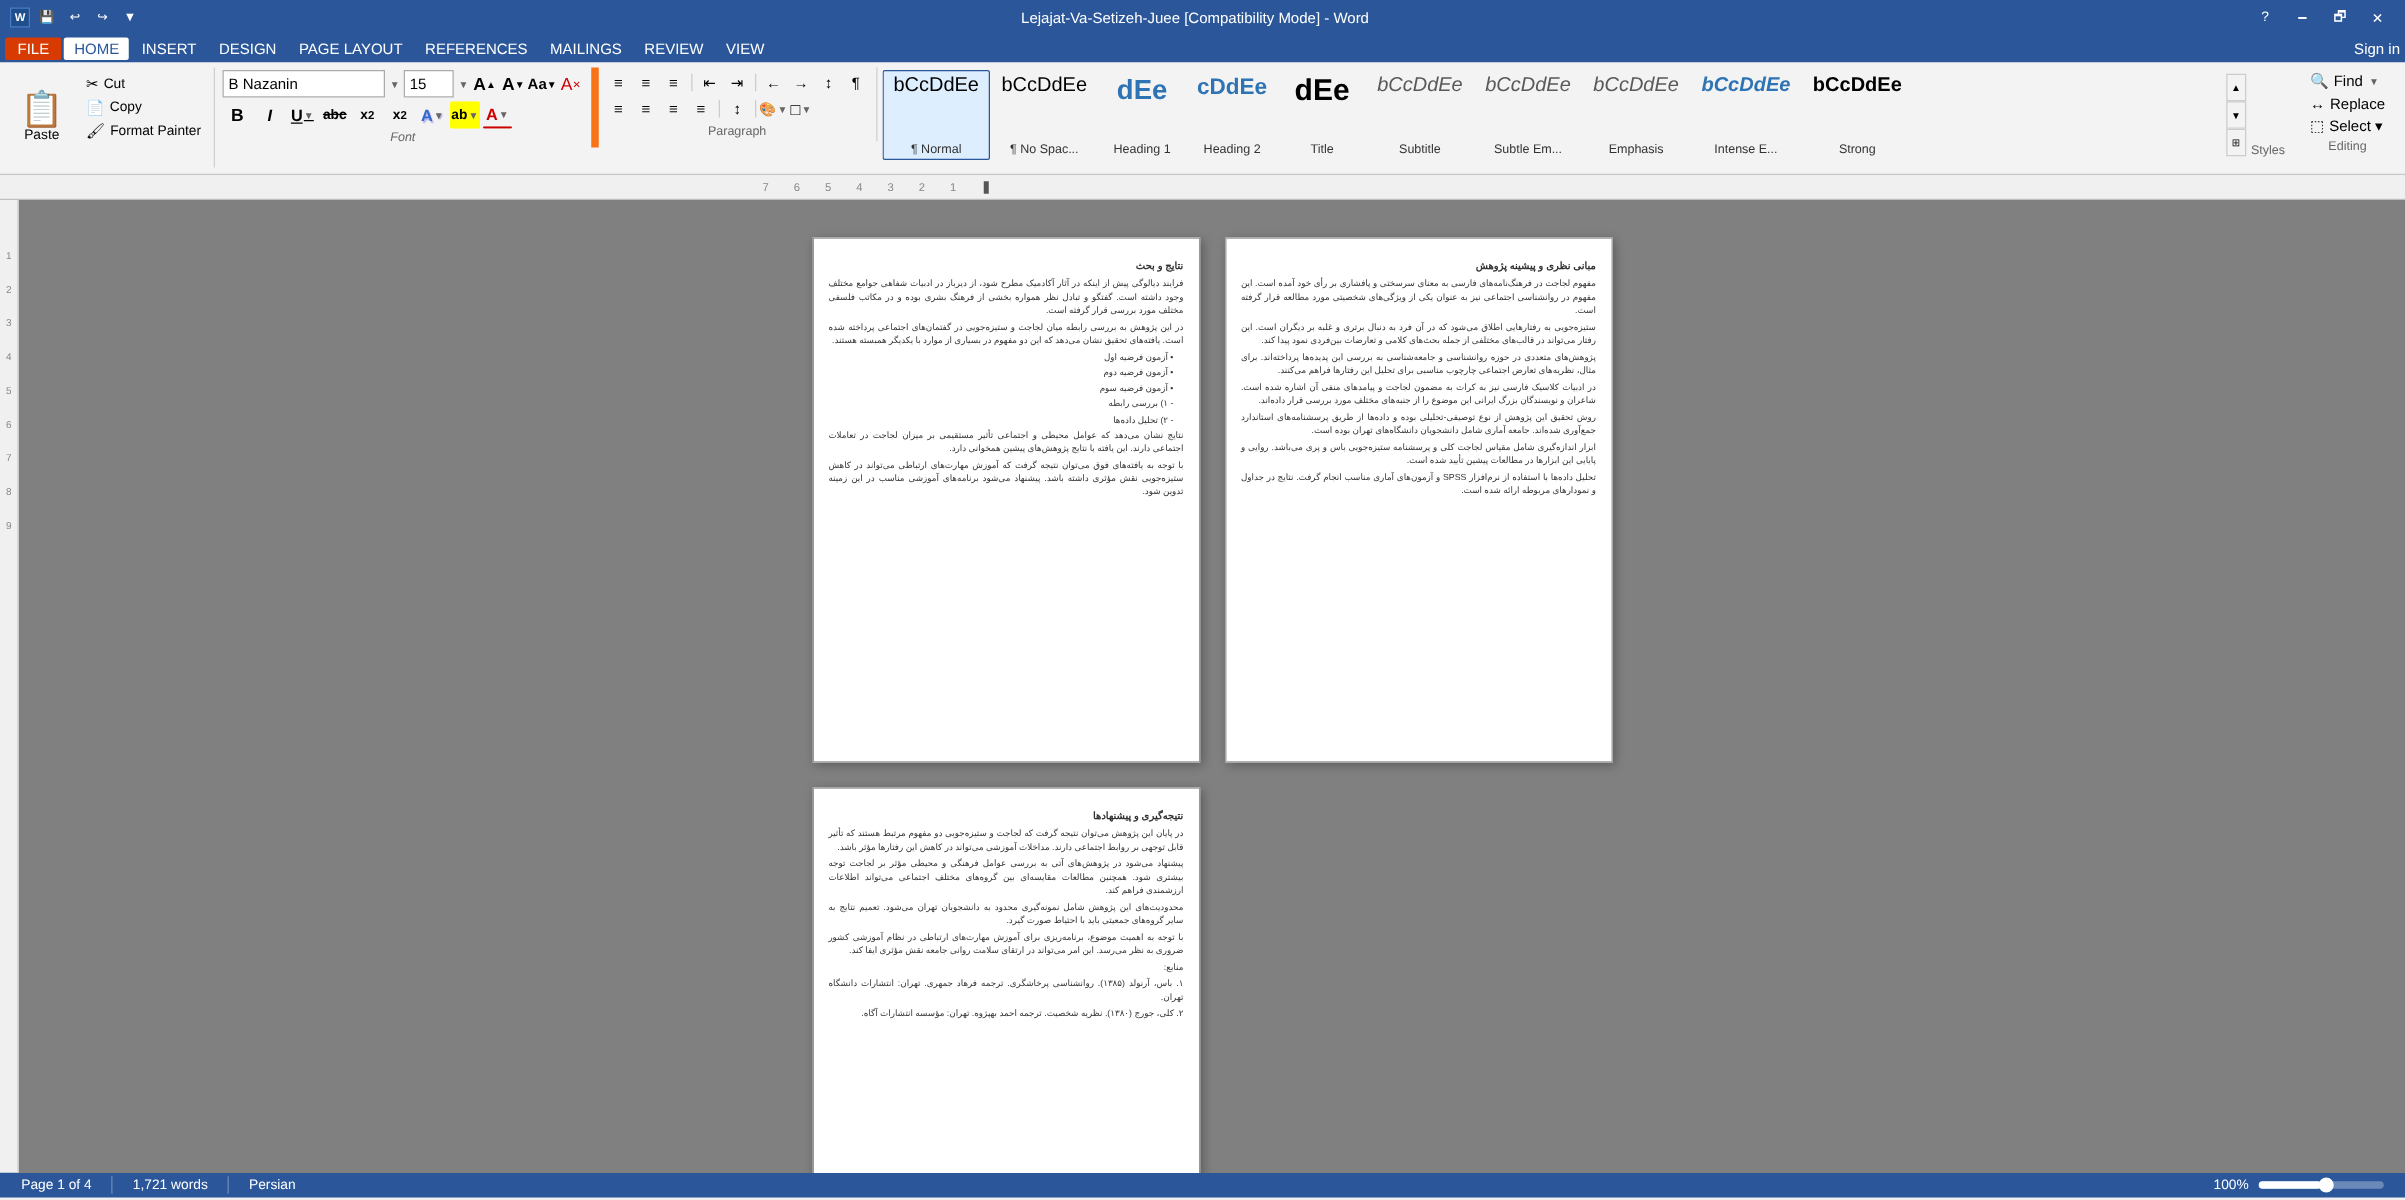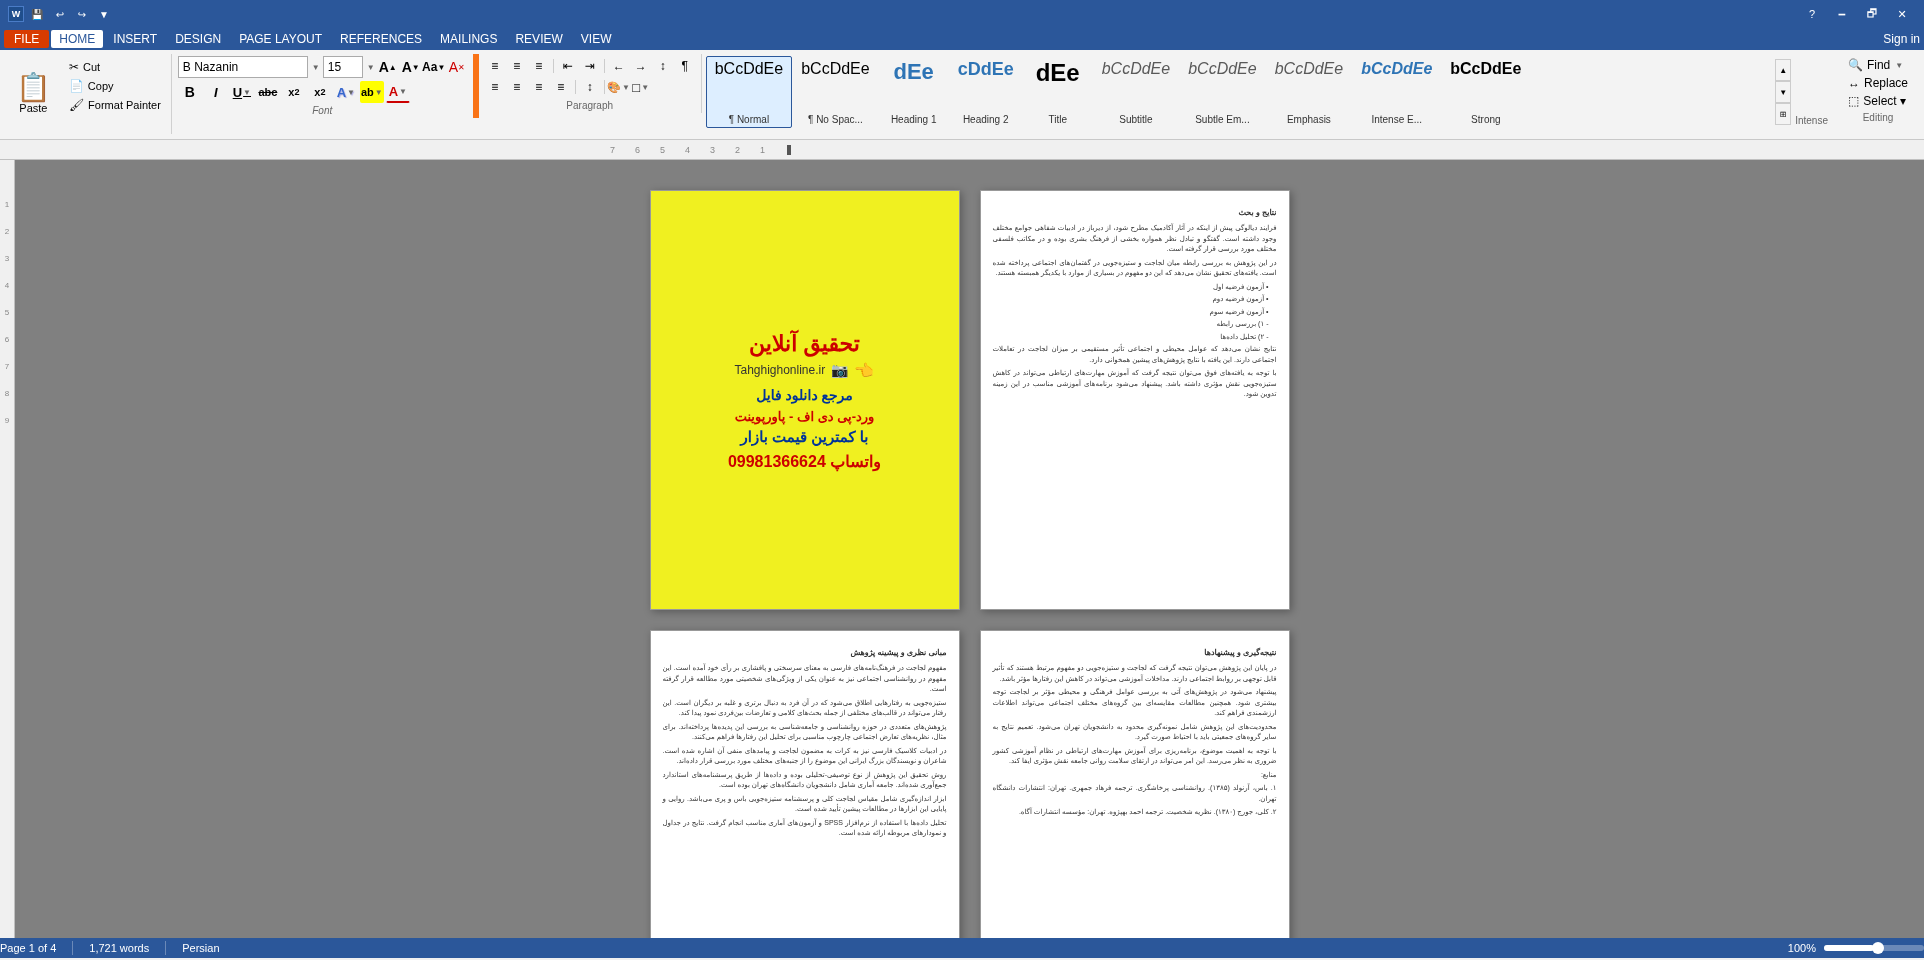--- a/index.html
+++ b/index.html
@@ -211,21 +211,21 @@
     }
     .text-page p { font-size: 7px; line-height: 1.5; color: #333; margin-bottom: 3px; text-align: justify; }
     .text-page .list-item { font-size: 7px; line-height: 1.5; color: #333; padding-right: 8px; margin-bottom: 2px; }
 
     
     .status-bar {
       background: #2b579a;
       height: 20px;
       display: flex;
       align-items: center;
-      padding: 0 0;
+      padding: 0 17px;
       color: white;
       font-size: 11px;
       gap: 16px;
     }
     .status-right { margin-left: auto; display: flex; align-items: center; gap: 8px; }
 
     .divider-v { width: 1px; height: 14px; background: rgba(255,255,255,0.3); }
 
     
     .dd-arrow { font-size: 8px; color: #666; margin-left: 1px; }
@@ -249,20 +249,21 @@
 <div class="title-bar">
   <div class="title-bar-left">
     <div class="title-bar-icon">W</div>
     <div class="quick-access">
       <div class="qa-btn">💾</div>
       <div class="qa-btn">↩</div>
       <div class="qa-btn">↪</div>
       <div class="qa-btn">▼</div>
     </div>
   </div>
+  <div class="title-bar-center">Lejajat-Va-Setizeh-Juee [Compatibility Mode] - Word</div>
   <div class="title-bar-controls">
     <div class="title-bar-btn">?</div>
     <div class="title-bar-btn">🗕</div>
     <div class="title-bar-btn">🗗</div>
     <div class="title-bar-btn">✕</div>
   </div>
 </div>
 
 <div class="menu-bar">
   <div class="menu-item file">FILE</div>
@@ -405,21 +406,21 @@
         <div class="style-preview" style="font-size:16px;color:#000;font-weight:900;">bCcDdEe</div>
         <div class="style-label">Strong</div>
       </div>
     </div>
 
     <div class="gallery-arrows">
       <div class="g-arr">▲</div>
       <div class="g-arr">▼</div>
       <div class="g-arr">⊞</div>
     </div>
-    <div style="font-size:10px;color:#666;margin-top:auto;text-align:center;padding:0 4px 2px;align-self:flex-end;">Intense</div>
+    <div style="font-size:10px;color:#666;margin-top:auto;text-align:center;padding:0 4px 2px;align-self:flex-end;">Styles</div>
   </div>
 
   <div class="editing-group" style="display:flex;flex-direction:column;padding:2px 6px;min-width:80px;">
     <div class="edit-btn">
       <span>🔍</span>
       <span>Find</span>
       <span class="dd-arrow">▼</span>
     </div>
     <div class="edit-btn">
       <span>↔</span>
@@ -457,34 +458,20 @@
     <span>5</span>
     <span>6</span>
     <span>7</span>
     <span>8</span>
     <span>9</span>
   </div>
 
   <div class="doc-area">
     <div class="pages-container">
 
-      <div class="page">
-        <div class="ad-page">
-          <div class="ad-title">تحقیق آنلاین</div>
-          <div style="display:flex;align-items:center;gap:6px;margin-bottom:6px;">
-            <span style="font-size:12px;color:#333;">Tahghighonline.ir</span>
-            <span style="font-size:14px;">📷</span>
-            <span style="font-size:16px;">👈</span>
-          </div>
-          <div class="ad-subtitle">مرجع دانلود فایل</div>
-          <div class="ad-formats">ورد-پی دی اف - پاورپوینت</div>
-          <div class="ad-price">با کمترین قیمت بازار</div>
-          <div class="ad-phone">واتساپ 09981366624</div>
-        </div>
-      </div>
 
       <div class="page">
         <div class="text-page">
           <p style="font-weight:bold;font-size:8px;margin-bottom:4px;">نتایج و بحث</p>
           <p>فرایند دیالوگی پیش از اینکه در آثار آکادمیک مطرح شود، از دیرباز در ادبیات شفاهی جوامع مختلف وجود داشته است. گفتگو و تبادل نظر همواره بخشی از فرهنگ بشری بوده و در مکاتب فلسفی مختلف مورد بررسی قرار گرفته است.</p>
           <p>در این پژوهش به بررسی رابطه میان لجاجت و ستیزه‌جویی در گفتمان‌های اجتماعی پرداخته شده است. یافته‌های تحقیق نشان می‌دهد که این دو مفهوم در بسیاری از موارد با یکدیگر همبسته هستند.</p>
           <div class="list-item">• آزمون فرضیه اول</div>
           <div class="list-item">• آزمون فرضیه دوم</div>
           <div class="list-item">• آزمون فرضیه سوم</div>
           <div class="list-item">- ۱) بررسی رابطه</div>

